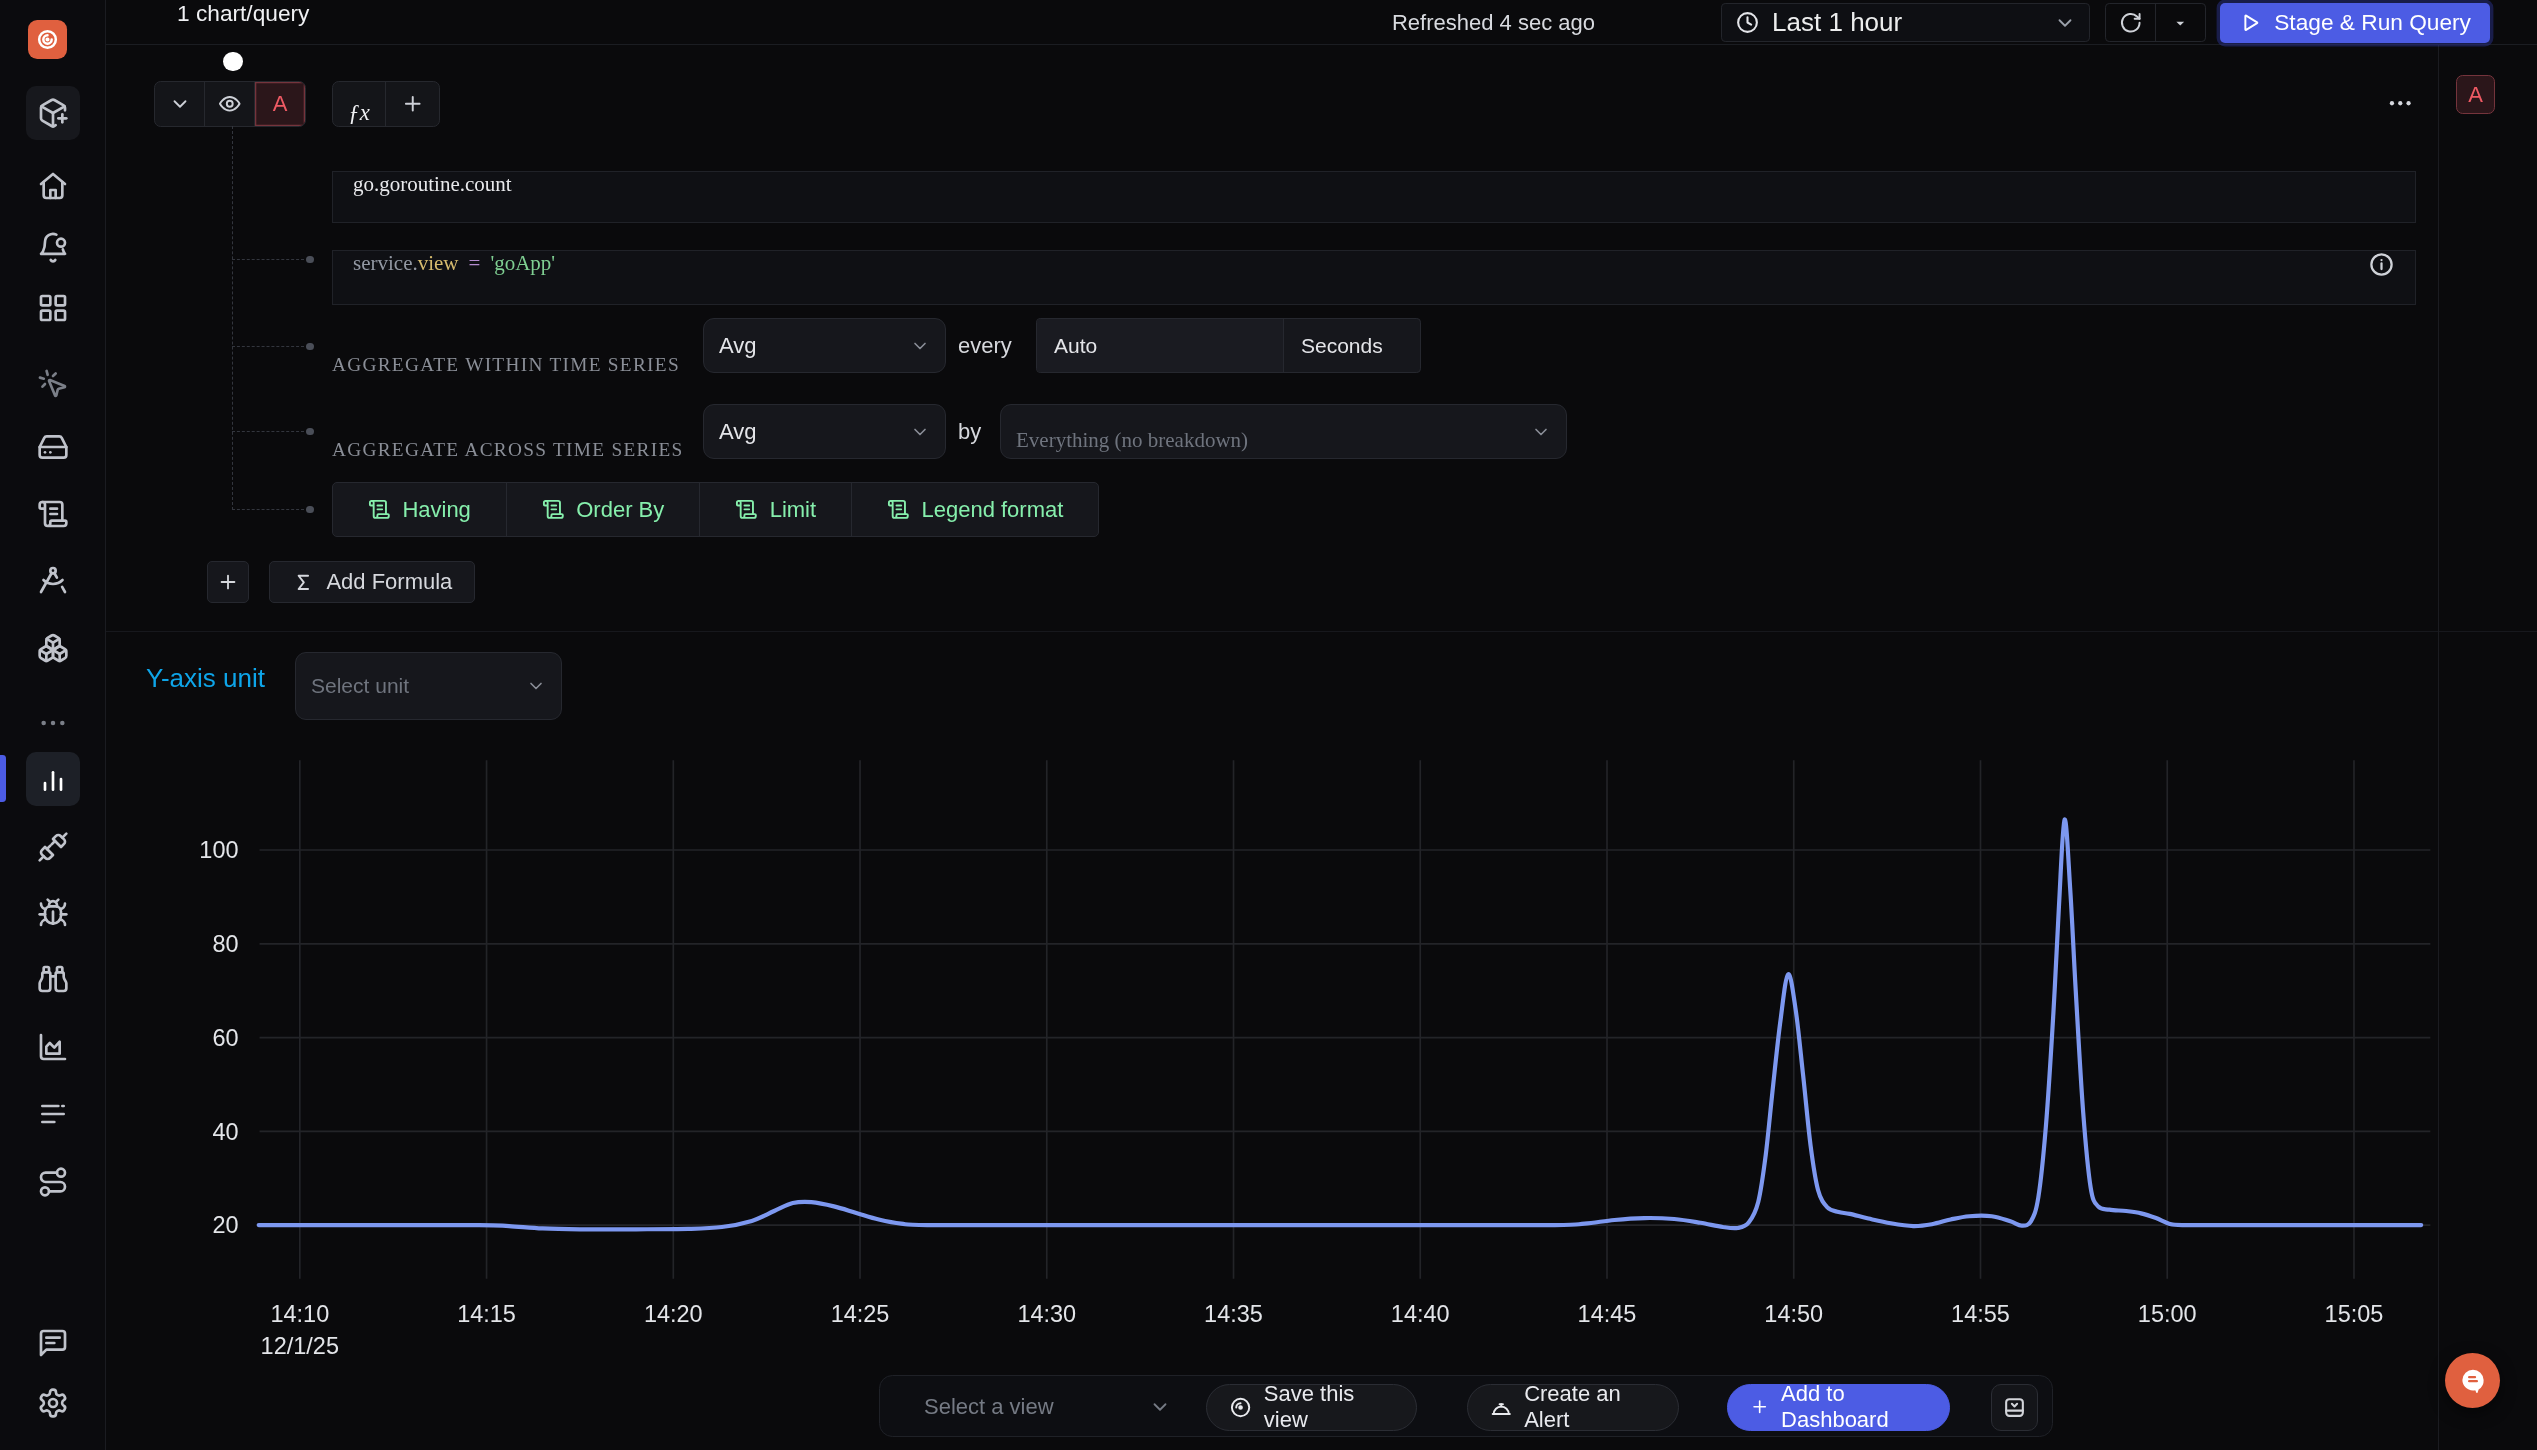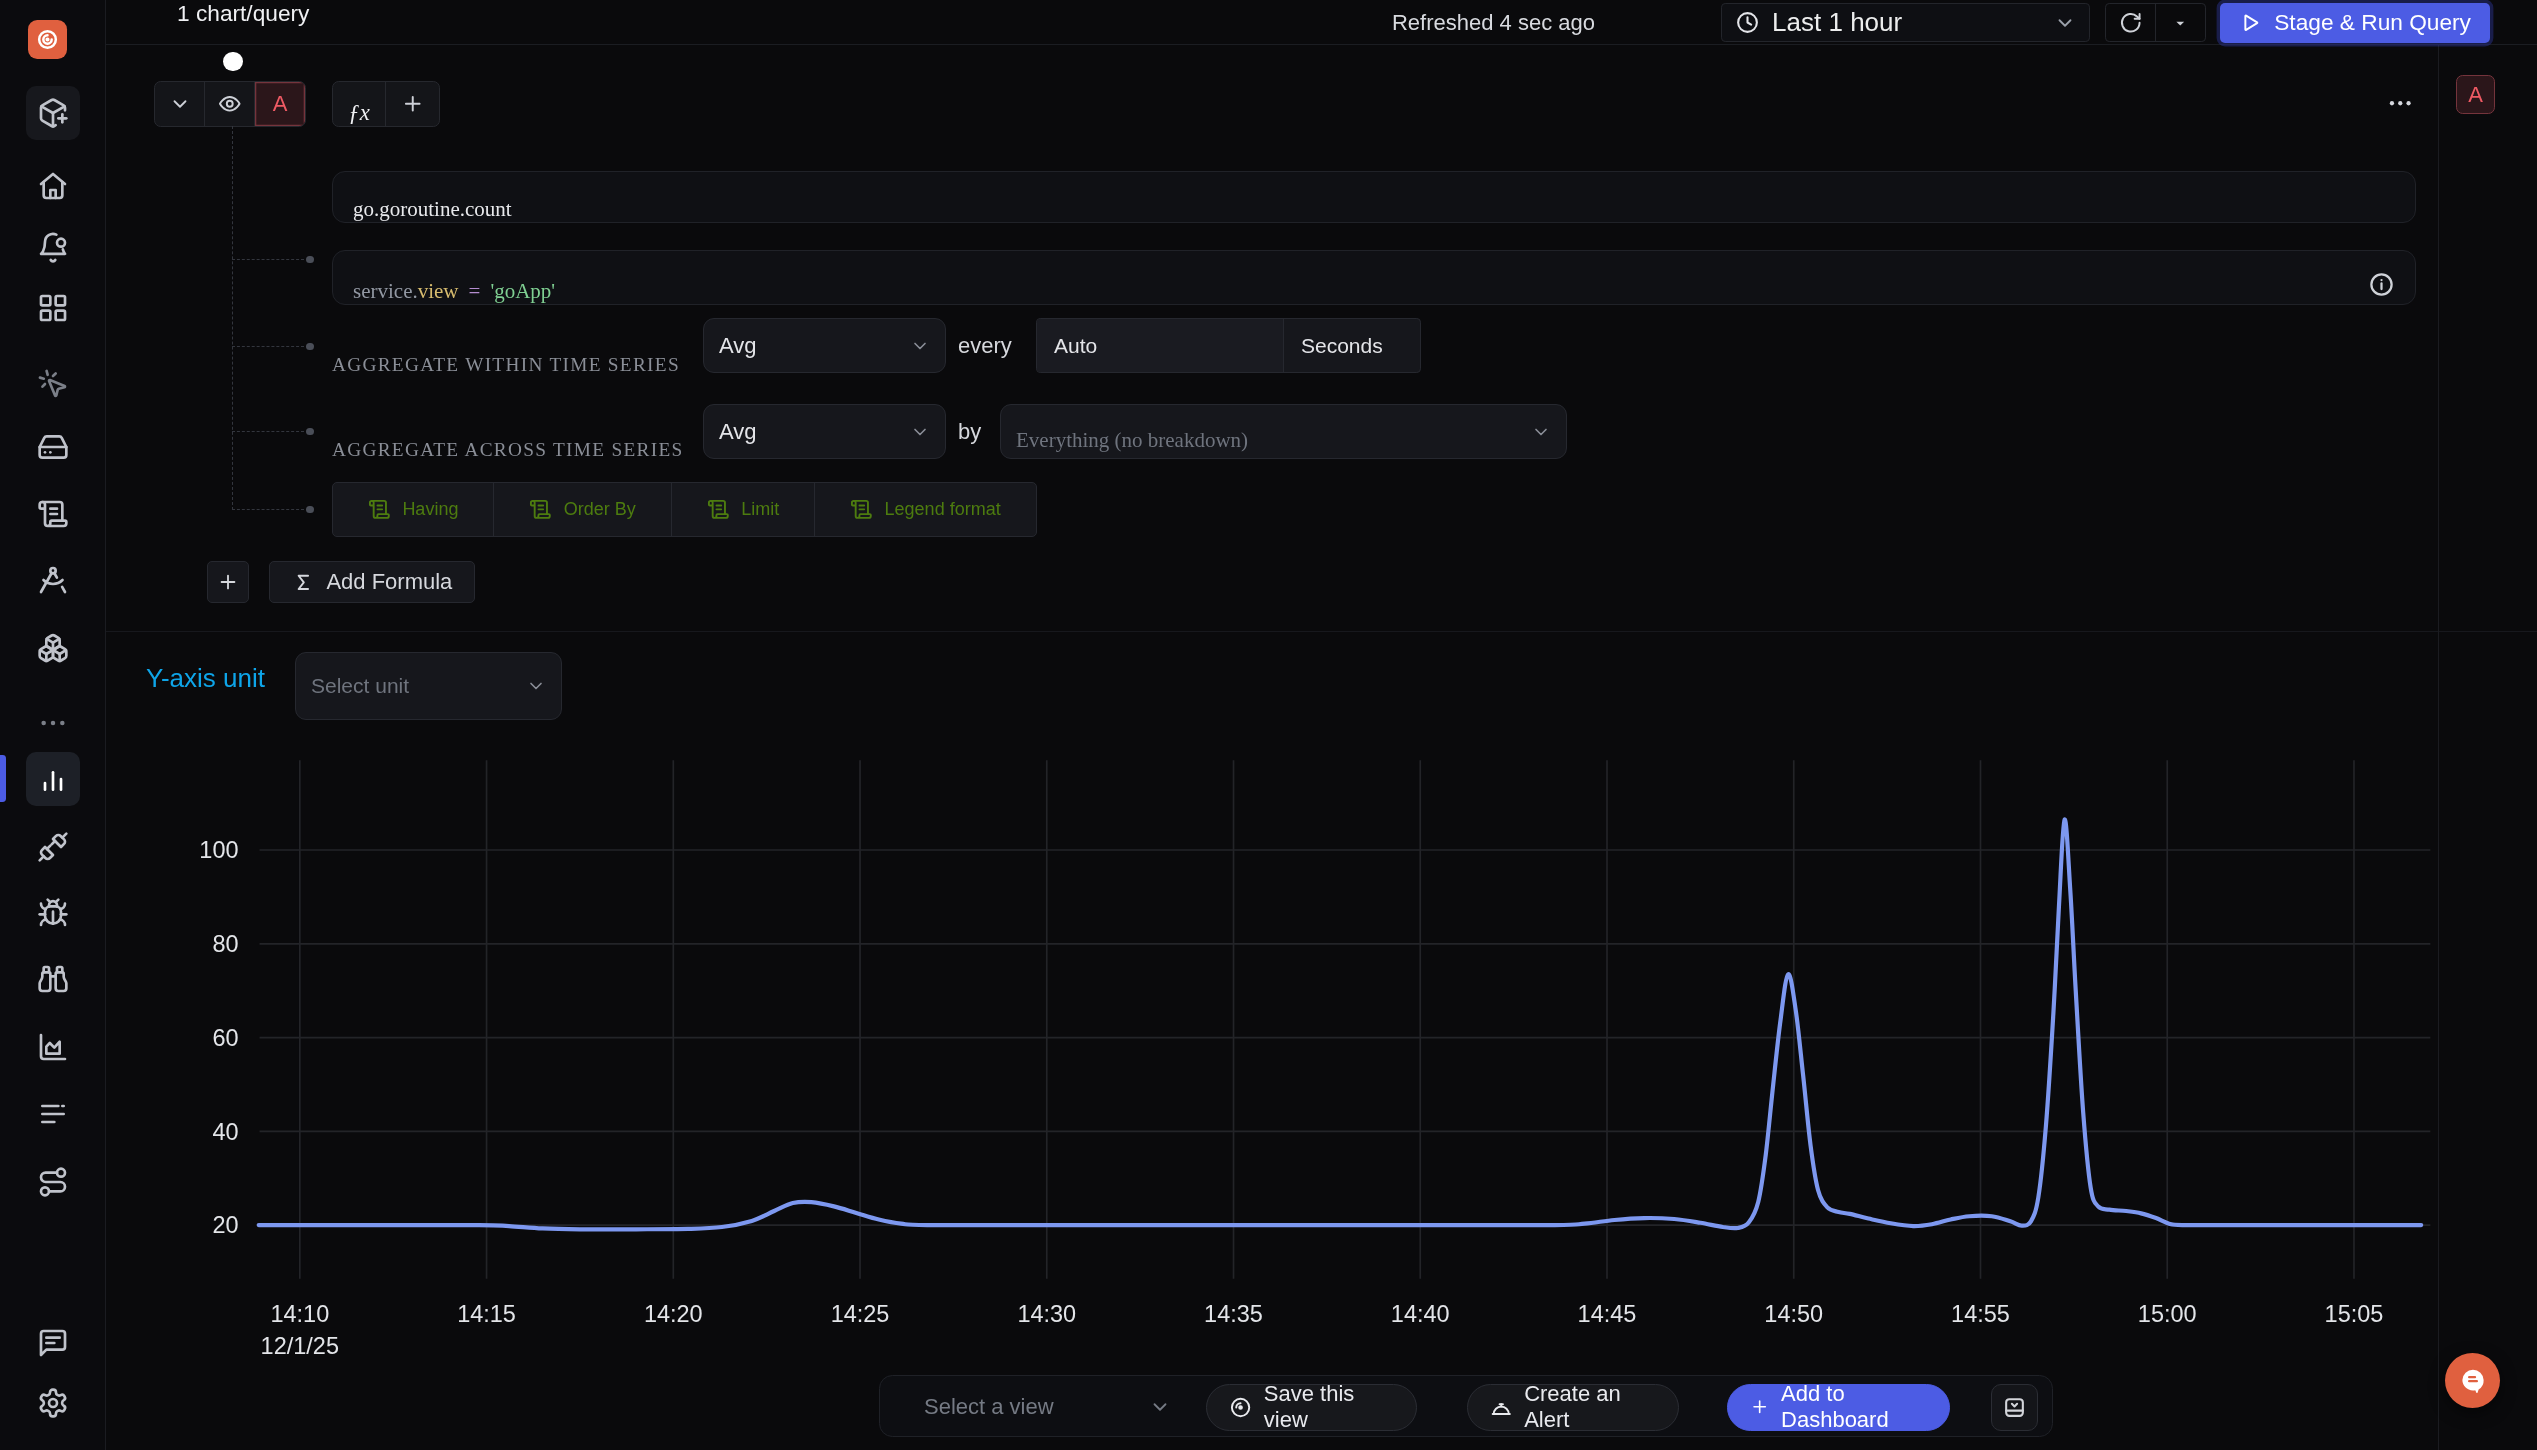--- a/index.html
+++ b/index.html
@@ -57,21 +57,21 @@
   .btn-cell { width:50px; height:44px; display:grid; place-items:center; color:#cdd0d7;
     border-right:0.8px solid #26282e; cursor:pointer; }
   .btn-cell:last-child { border-right:none; }
   .btn-cell.a-cell { background:#2b161a; box-shadow:inset 0 0 0 1.3px #75343c;
     color:#ee5a64; font-size:22px; font-weight:500; }
   .fx-text { font-size:22.7px; color:#f0f1f4; font-style:italic; }
   .more-dots { position:absolute; left:2381px; top:84px; color:#d5d7de; width:39px; height:39px;
     display:grid; place-items:center; cursor:pointer; }
 
   .qinput { position:absolute; left:332px; width:2084px; background:#0f1014;
-    border:0.8px solid #202228; border-radius:13px; display:flex; align-items:flex-end;
+    border:0.8px solid #202228; border-radius:0; display:flex; align-items:flex-start;
     padding:0 20px; font-size:21px; cursor:text; }
   .tok-key { color:#9298a3; } .tok-punct { color:#9298a3; }
   .tok-attr { color:#d6bb6e; } .tok-op { color:#b48ccf; margin:0 10px; }
   .tok-str { color:#7fcf92; }
   .info-ic { margin-left:auto; color:#cfd2d8; }
 
   .agg-label { position:absolute; left:332px; font-size:19.3px; letter-spacing:1.3px; color:#8a8e97; }
   .sel { position:absolute; background:#16171c; border:0.8px solid #26282f; border-radius:11px;
     display:flex; align-items:center; padding:0 15px; cursor:pointer; }
   .sel .val { font-size:22px; color:#e4e5e9; flex:1; }
@@ -79,22 +79,22 @@
   .sel .chev { color:#8a8e97; }
   .plain-word { position:absolute; font-size:22px; color:#d6d8dd; }
   .interval-group { position:absolute; left:1036px; top:318px; width:385px; height:55px;
     border:0.8px solid #26282f; border-radius:4.2px; display:flex; background:#16171c; overflow:hidden; }
   .interval-group .cell { display:flex; align-items:center; padding:0 17px; font-size:21px; color:#e4e5e9; }
   .interval-group .cell.auto { width:246px; background:#1a1b21; cursor:text;text-align:center; }
   .interval-group .cell.unit { flex:1; border-left:0.8px solid #26282f; cursor:pointer; }
 
   .clause-group { position:absolute; left:332px; top:482px; height:55px; display:flex;
     background:#16171c; border:0.8px solid #26282f; border-radius:5px; overflow:hidden; }
-  .clause { display:flex; align-items:center; gap:11.7px; padding:0 35px; font-size:18px;
-    color:#4d7c0f; border-right:0.8px solid #26282f; cursor:pointer; }
+  .clause { display:flex; align-items:center; gap:11.7px; padding:0 35px; font-size:22px;
+    color:#86efac; border-right:0.8px solid #26282f; cursor:pointer; }
   .clause:last-child { border-right:none; }
 
   .sq-btn { position:absolute; width:42px; height:42px; background:#16171c; border:0.8px solid #26282f;
     border-radius:5px; display:grid; place-items:center; color:#d6d8dd; cursor:pointer; }
   .formula-btn { position:absolute; left:269px; top:561px; height:42px; padding:0 22px;
     background:#16171c; border:0.8px solid #26282f; border-radius:5px; display:flex;
     align-items:center; gap:11.7px; font-size:22px; color:#d6d8dd; cursor:pointer; }
 
   .divider-h { position:absolute; left:106px; right:0; top:631px; height:0.8px; background:#17181d; }
 

